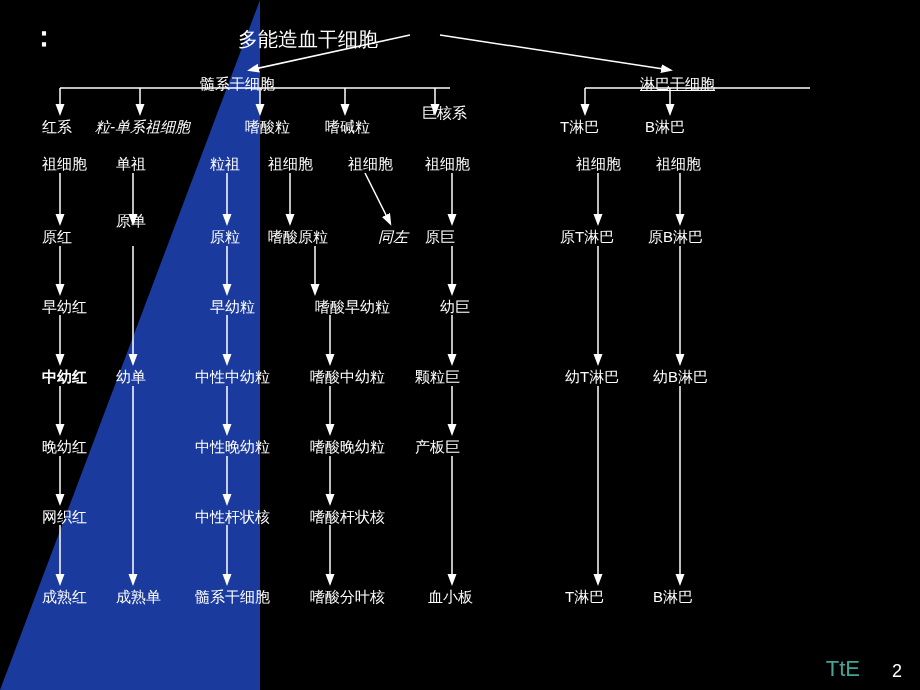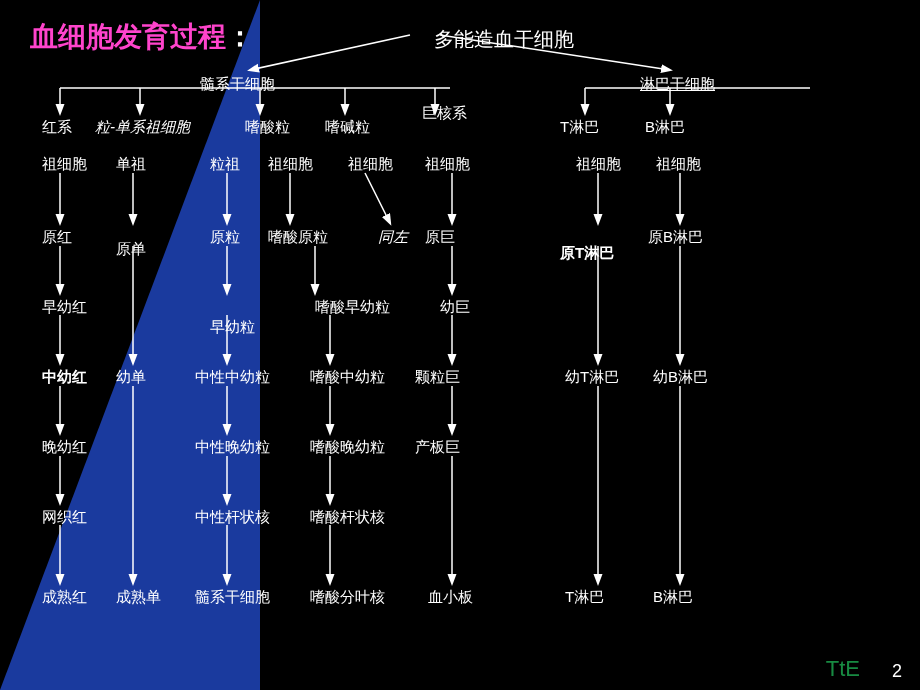--- a/index.html
+++ b/index.html
@@ -84,34 +84,33 @@
       right: 18px;
       color: #fff;
       font-size: 18px;
     }
 
     
     .watermark {
       position: absolute;
       bottom: 8px;
       right: 60px;
-      color: #22c55e;
+      color: #5eead4;
       font-size: 22px;
       opacity: 0.7;
     }
   </style>
 </head>
 <body>
 
 <div class="blue-triangle"></div>
 
 <div class="content">
 
   <div class="title-area">
-    <span class="title-main">血细胞发育过程</span>
     <span class="title-colon">：</span>
     <span class="title-sub">多能造血干细胞</span>
   </div>
 
   <div class="diagram">
 
     <div class="node" style="left:180px; top:15px;">髓系干细胞</div>
     <div class="node" style="left:620px; top:15px;text-decoration:underline;">淋巴干细胞</div>
 
     <div class="node" style="left:22px; top:58px;">红系</div>
@@ -125,30 +124,30 @@
     <div class="node" style="left:22px; top:95px;">祖细胞</div>
     <div class="node" style="left:96px; top:95px;">单祖</div>
     <div class="node" style="left:190px; top:95px;">粒祖</div>
     <div class="node" style="left:248px; top:95px;">祖细胞</div>
     <div class="node" style="left:328px; top:95px;">祖细胞</div>
     <div class="node" style="left:405px; top:95px;">祖细胞</div>
     <div class="node" style="left:556px; top:95px;">祖细胞</div>
     <div class="node" style="left:636px; top:95px;">祖细胞</div>
 
     <div class="node" style="left:22px; top:168px;">原红</div>
-    <div class="node" style="left:96px; top:180px;">原单</div>
+    <div class="node" style="left:96px; top:152px;">原单</div>
     <div class="node" style="left:190px; top:168px;">原粒</div>
     <div class="node" style="left:248px; top:168px;">嗜酸原粒</div>
     <div class="node" style="left:358px; top:168px;font-style:italic;">同左</div>
     <div class="node" style="left:405px; top:168px;">原巨</div>
-    <div class="node" style="left:540px; top:184px;font-weight:bold;">原T淋巴</div>
+    <div class="node" style="left:540px; top:168px;">原T淋巴</div>
     <div class="node" style="left:628px; top:168px;">原B淋巴</div>
 
     <div class="node" style="left:22px; top:238px;">早幼红</div>
-    <div class="node" style="left:190px; top:238px;margin-top:20px;">早幼粒</div>
+    <div class="node" style="left:190px; top:238px;">早幼粒</div>
     <div class="node" style="left:255px; top:238px;padding-left:40px;">嗜酸早幼粒</div>
     <div class="node" style="left:420px; top:238px;">幼巨</div>
 
     <div class="node" style="left:22px; top:308px;font-weight:bold;">中幼红</div>
     <div class="node" style="left:96px; top:308px;">幼单</div>
     <div class="node" style="left:175px; top:308px;">中性中幼粒</div>
     <div class="node" style="left:290px; top:308px;">嗜酸中幼粒</div>
     <div class="node" style="left:395px; top:308px;">颗粒巨</div>
     <div class="node" style="left:545px; top:308px;">幼T淋巴</div>
     <div class="node" style="left:633px; top:308px;">幼B淋巴</div>

